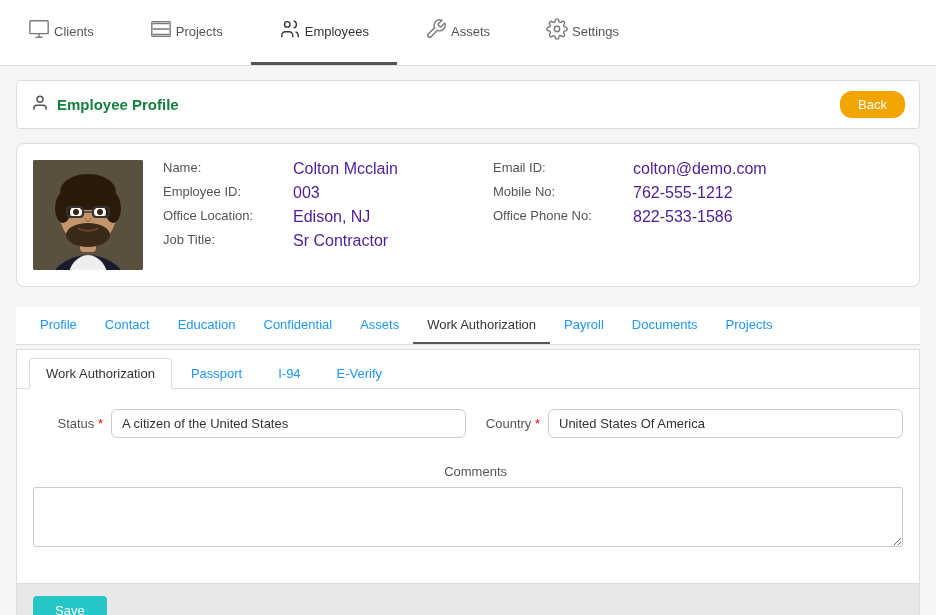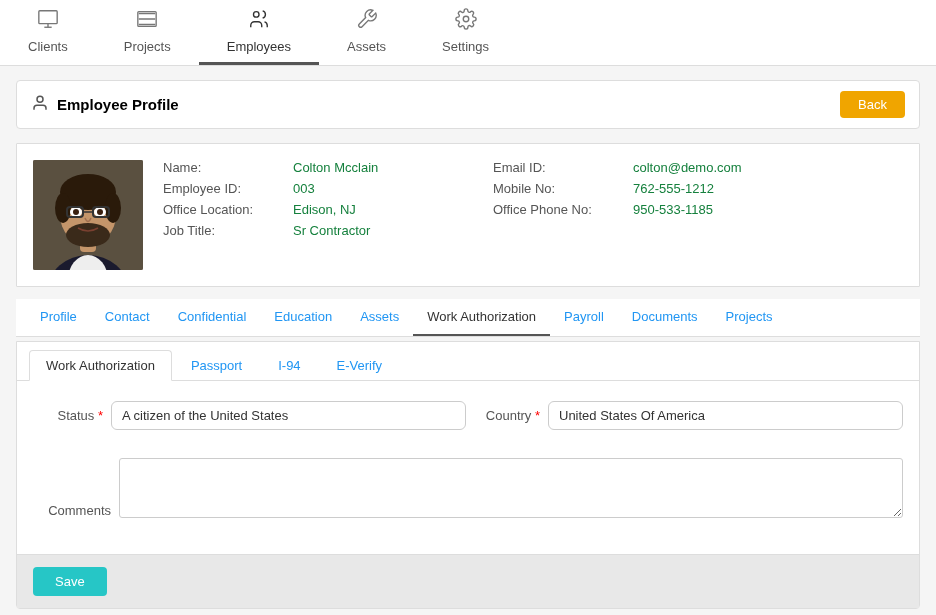--- a/index.html
+++ b/index.html
@@ -7,21 +7,21 @@
 
     
     .top-nav {
       display: flex;
       background: #fff;
       border-bottom: 1px solid #ddd;
       height: 66px;
     }
     .nav-item {
       display: flex;
-      flex-direction: column;
+      flex-direction: row;
       align-items: center;
       justify-content: center;
       padding: 0 28px;
       cursor: pointer;
       font-size: 13px;
       color: #555;
       border-bottom: 3px solid transparent;
       gap: 4px;
     }
     .nav-item.active {
@@ -47,42 +47,42 @@
       align-items: center;
       justify-content: space-between;
       margin-bottom: 14px;
     }
     .profile-header-left {
       display: flex;
       align-items: center;
       gap: 8px;
       font-size: 15px;
       font-weight: bold;
-      color: #000000;
+      color: #15803d;
     }
     .profile-header-icon { font-size: 16px; color: #555; }
     .back-btn {
       background: #f0a500;
       color: #fff;
       border: none;
-      border-radius: 4px;
+      border-radius: 12px;
       padding: 6px 18px;
       font-size: 13px;
       cursor: pointer;
     }
 
     
     .employee-card {
       background: #fff;
       border: 1px solid #ddd;
-      border-radius: 1px;
+      border-radius: 8px;
       padding: 16px;
       display: flex;
       gap: 20px;
-      margin-bottom: 12px;
+      margin-bottom: 20px;
     }
     .employee-photo {
       width: 110px;
       height: 110px;
       background: #888;
       border-radius: 2px;
       flex-shrink: 0;
       overflow: hidden;
       display: flex;
       align-items: center;
@@ -92,22 +92,22 @@
       display: grid;
       grid-template-columns: 130px 200px 140px 200px;
       gap: 6px 0;
       align-content: start;
     }
     .detail-label {
       color: #555;
       font-size: 13px;
     }
     .detail-value {
-      color: #15803d;
-      font-size: 13px;
+      color: #4c1d95;
+      font-size: 16px;
     }
 
     
     .profile-tabs {
       background: #fff;
       border-bottom: 1px solid #ddd;
       display: flex;
       padding: 0 10px;
       margin-bottom: 4px;
     }
@@ -157,21 +157,21 @@
       margin-bottom: -1px;
     }
 
     
     .form-area {
       padding: 20px 16px;
     }
     .form-row {
       display: flex;
       gap: 4px;
-      margin-bottom: 28px;
+      margin-bottom: 20px;
       align-items: flex-start;
     }
     .form-group {
       display: flex;
       align-items: center;
       gap: 8px;
       flex: 1;
     }
     .form-label {
       font-size: 13px;
@@ -195,22 +195,23 @@
       padding: 6px 10px;
       font-size: 13px;
       width: 100%;
       height: 60px;
       resize: vertical;
       color: #333;
     }
     .comments-row {
       display: flex;
       gap: 8px;
-      align-items: flex-end;
+      align-items: center;
       margin-bottom: 16px;
+      flex-direction: column;
     }
     .comments-label {
       font-size: 13px;
       color: #555;
       min-width: 78px;
       text-align: right;
       padding-top: 6px;
     }
 
     
@@ -342,32 +343,32 @@
       <span class="detail-value">colton@demo.com</span>
 
       <span class="detail-label">Employee ID:</span>
       <span class="detail-value">003</span>
       <span class="detail-label">Mobile No:</span>
       <span class="detail-value">762-555-1212</span>
 
       <span class="detail-label">Office Location:</span>
       <span class="detail-value">Edison, NJ</span>
       <span class="detail-label">Office Phone No:</span>
-      <span class="detail-value">950-533-1185</span>
+      <span class="detail-value">822-533-1586</span>
 
       <span class="detail-label">Job Title:</span>
       <span class="detail-value">Sr Contractor</span>
     </div>
   </div>
 
   <div class="profile-tabs">
     <span class="profile-tab">Profile</span>
     <span class="profile-tab">Contact</span>
+    <span class="profile-tab">Education</span>
     <span class="profile-tab">Confidential</span>
-    <span class="profile-tab">Education</span>
     <span class="profile-tab">Assets</span>
     <span class="profile-tab active">Work Authorization</span>
     <span class="profile-tab">Payroll</span>
     <span class="profile-tab">Documents</span>
     <span class="profile-tab">Projects</span>
   </div>
 
   <div class="content-area">
 
     <div class="inner-tabs">

